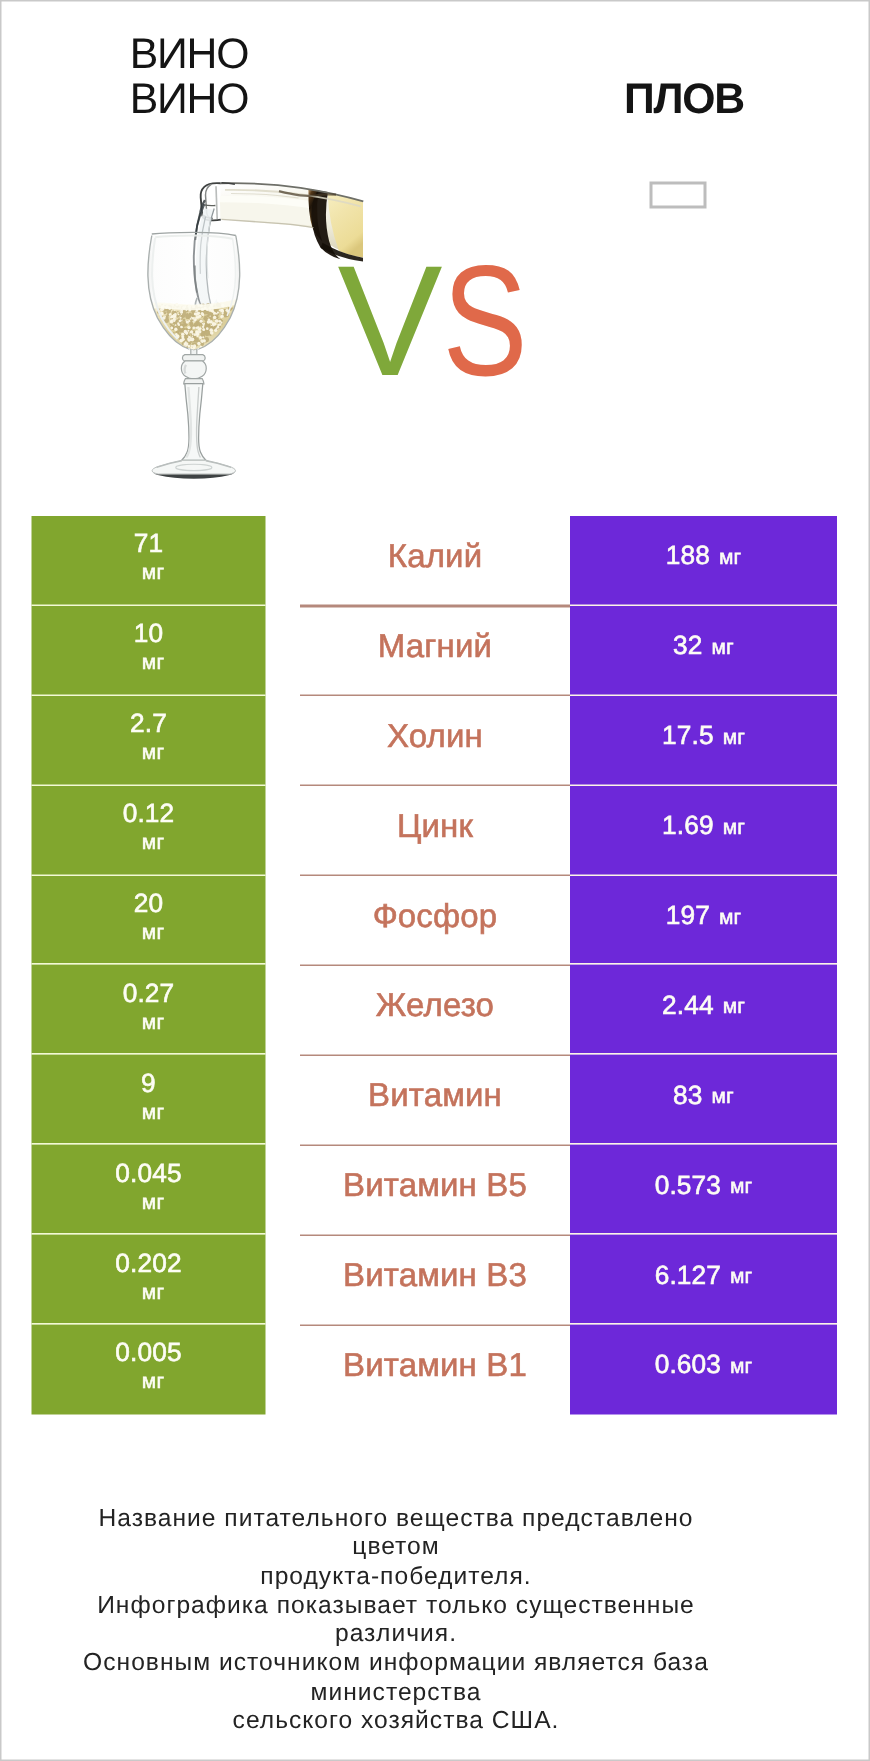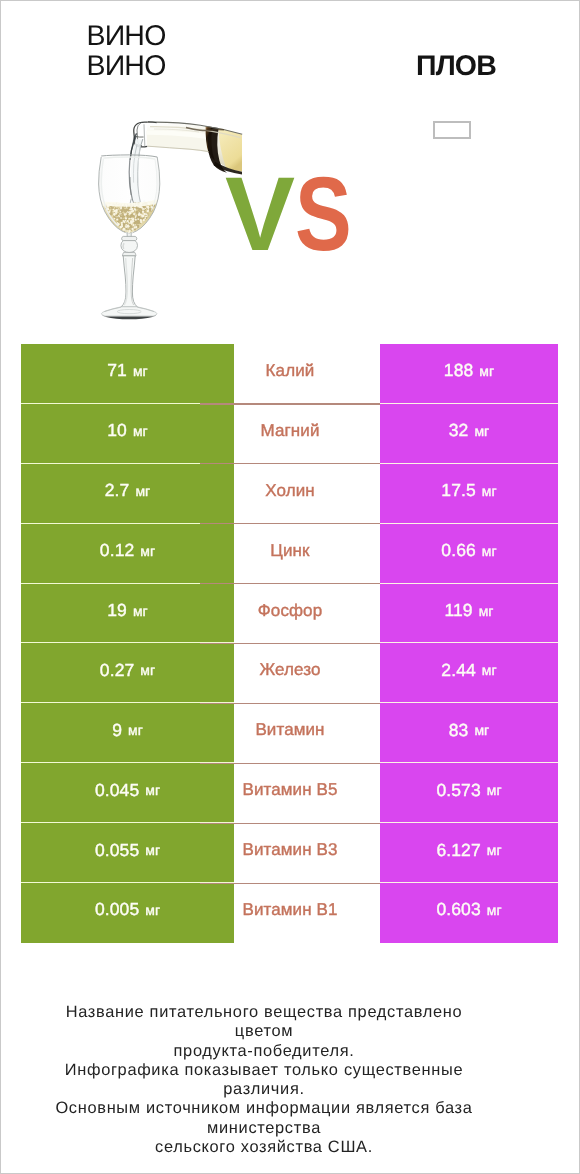--- a/index.html
+++ b/index.html
@@ -24,39 +24,39 @@
          color: #141414; font-weight: 400; letter-spacing: -0.8px; }
   .ttl-left  { left: 26px;  top: 22px;  width: 200px; }
   .ttl-right { left: 356px; top: 51.6px; width: 200px; font-weight: bold; }
 
   
   .ph { position: absolute; left: 433px; top: 121px; width: 38px; height: 18px;
         border: 2px solid #bdbdbd; background: #fff; }
 
   
   .vs { position: absolute; left: 225px; top: 162px; font-size: 105px; line-height: 105px;
-        font-weight: 700; letter-spacing: 0px; white-space: nowrap; }
+        font-weight: 400; letter-spacing: 0px; white-space: nowrap; }
   .vs .v { color: #7fa83a; display:inline-block; }
   .vs .s { color: #e0694a; display:inline-block; transform: scaleX(0.81); transform-origin: left center; }
 
   .wine { position: absolute; left: 88px; top: 103px; }
 
   
   #tbl { position: absolute; left: 0; top: 344px; width: 580px; }
   .row { position: relative; height: 59.9px; }
   .cl, .cr { position: absolute; top: 0; height: 59.9px;
              display: flex; align-items: center; justify-content: center;
              padding-bottom: 6px; color: #fdfdf5; }
-  .cl { left: 21px;  width: 213px; background: #81a62e; }
-  .cr { left: 380px; width: 178px; background: #d946ef; }
+  .cl { left: 21px;  width: 156px; background: #81a62e; flex-direction: column; }
+  .cr { left: 380px; width: 178px; background: #6d28d9; }
   .cm { position: absolute; left: 200px; top: 0; width: 180px; height: 59.9px;
         display: flex; align-items: center; justify-content: center; padding-bottom: 6px; }
   .num { font-size: 17.5px; font-weight: 400; letter-spacing: 0.1px; -webkit-text-stroke: 0.42px currentColor; }
   .unit { font-size: 14px; font-weight: 400; margin-left: 6px; letter-spacing: 0.05px; -webkit-text-stroke: 0.38px currentColor; }
-  .lbl { font-size: 17px; font-weight: 400; letter-spacing: 0.1px; color: #c4735c; -webkit-text-stroke: 0.4px currentColor; }
+  .lbl { font-size: 22px; font-weight: 400; letter-spacing: 0.1px; color: #c4735c; -webkit-text-stroke: 0.4px currentColor; }
   .row + .row .cl::before { content:""; position:absolute; left:0; right:0; top:-1px; height:1px; background:#f2f9d4; }
   .row + .row .cr::before { content:""; position:absolute; left:0; right:0; top:-1px; height:1px; background:#fcf4e6; }
   .row + .row .cm::before { content:""; position:absolute; left:0; right:0; top:-0.45px; height:1.1px; background:#b5897c; }
 
   
   #ftr .em { -webkit-text-stroke: 0.35px currentColor; }
   #ftr { position: absolute; left: 0; top: 1003px; width: 480px; text-align: center;
          font-size: 16.4px; line-height: 19.25px; color: #232323; letter-spacing: 0.68px; padding-left: 48px;
          }
 </style>
@@ -734,34 +734,34 @@
       </div>
       <div class="row">
         <div class="cl">
           <span class="num">0.12</span>
           <span class="unit">мг</span>
         </div>
         <div class="cm">
           <span class="lbl">Цинк</span>
         </div>
         <div class="cr">
-          <span class="num">0.66</span>
-          <span class="unit">мг</span>
-        </div>
-      </div>
-      <div class="row">
-        <div class="cl">
-          <span class="num">19</span>
+          <span class="num">1.69</span>
+          <span class="unit">мг</span>
+        </div>
+      </div>
+      <div class="row">
+        <div class="cl">
+          <span class="num">20</span>
           <span class="unit">мг</span>
         </div>
         <div class="cm">
           <span class="lbl">Фосфор</span>
         </div>
         <div class="cr">
-          <span class="num">119</span>
+          <span class="num">197</span>
           <span class="unit">мг</span>
         </div>
       </div>
       <div class="row">
         <div class="cl">
           <span class="num">0.27</span>
           <span class="unit">мг</span>
         </div>
         <div class="cm">
           <span class="lbl">Железо</span>
@@ -792,21 +792,21 @@
         <div class="cm">
           <span class="lbl">Витамин B5</span>
         </div>
         <div class="cr">
           <span class="num">0.573</span>
           <span class="unit">мг</span>
         </div>
       </div>
       <div class="row">
         <div class="cl">
-          <span class="num">0.055</span>
+          <span class="num">0.202</span>
           <span class="unit">мг</span>
         </div>
         <div class="cm">
           <span class="lbl">Витамин B3</span>
         </div>
         <div class="cr">
           <span class="num">6.127</span>
           <span class="unit">мг</span>
         </div>
       </div>

